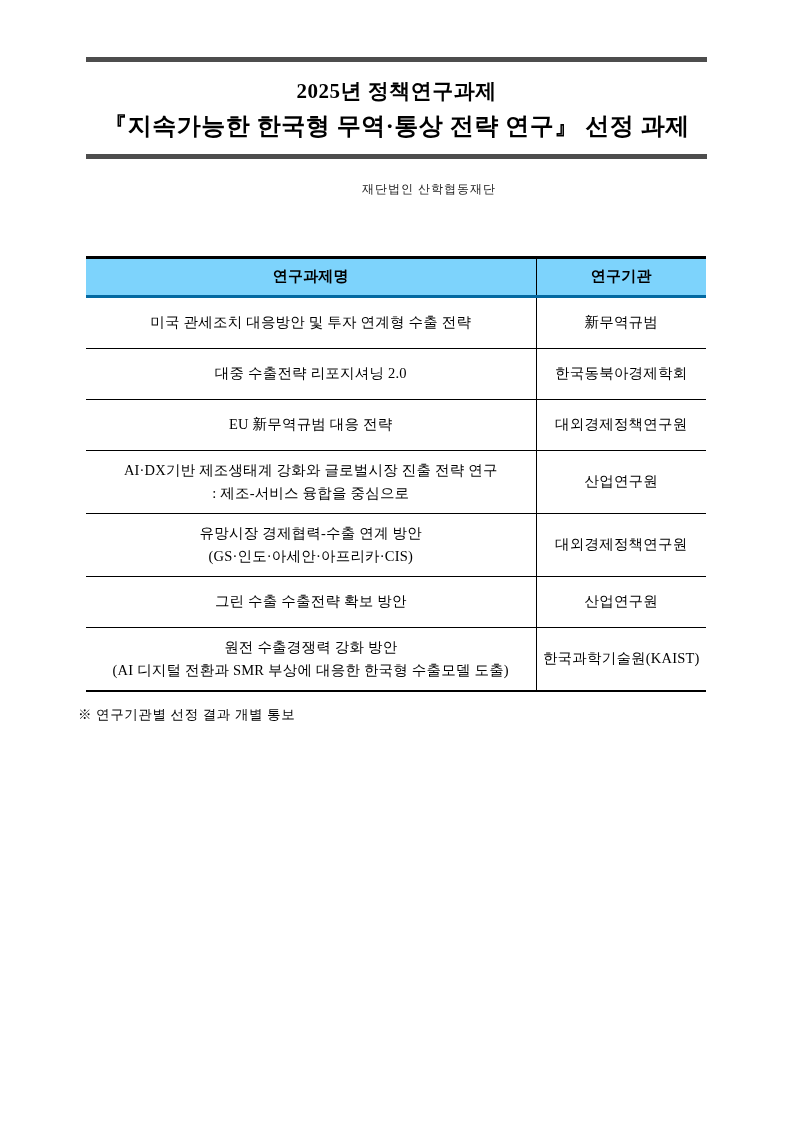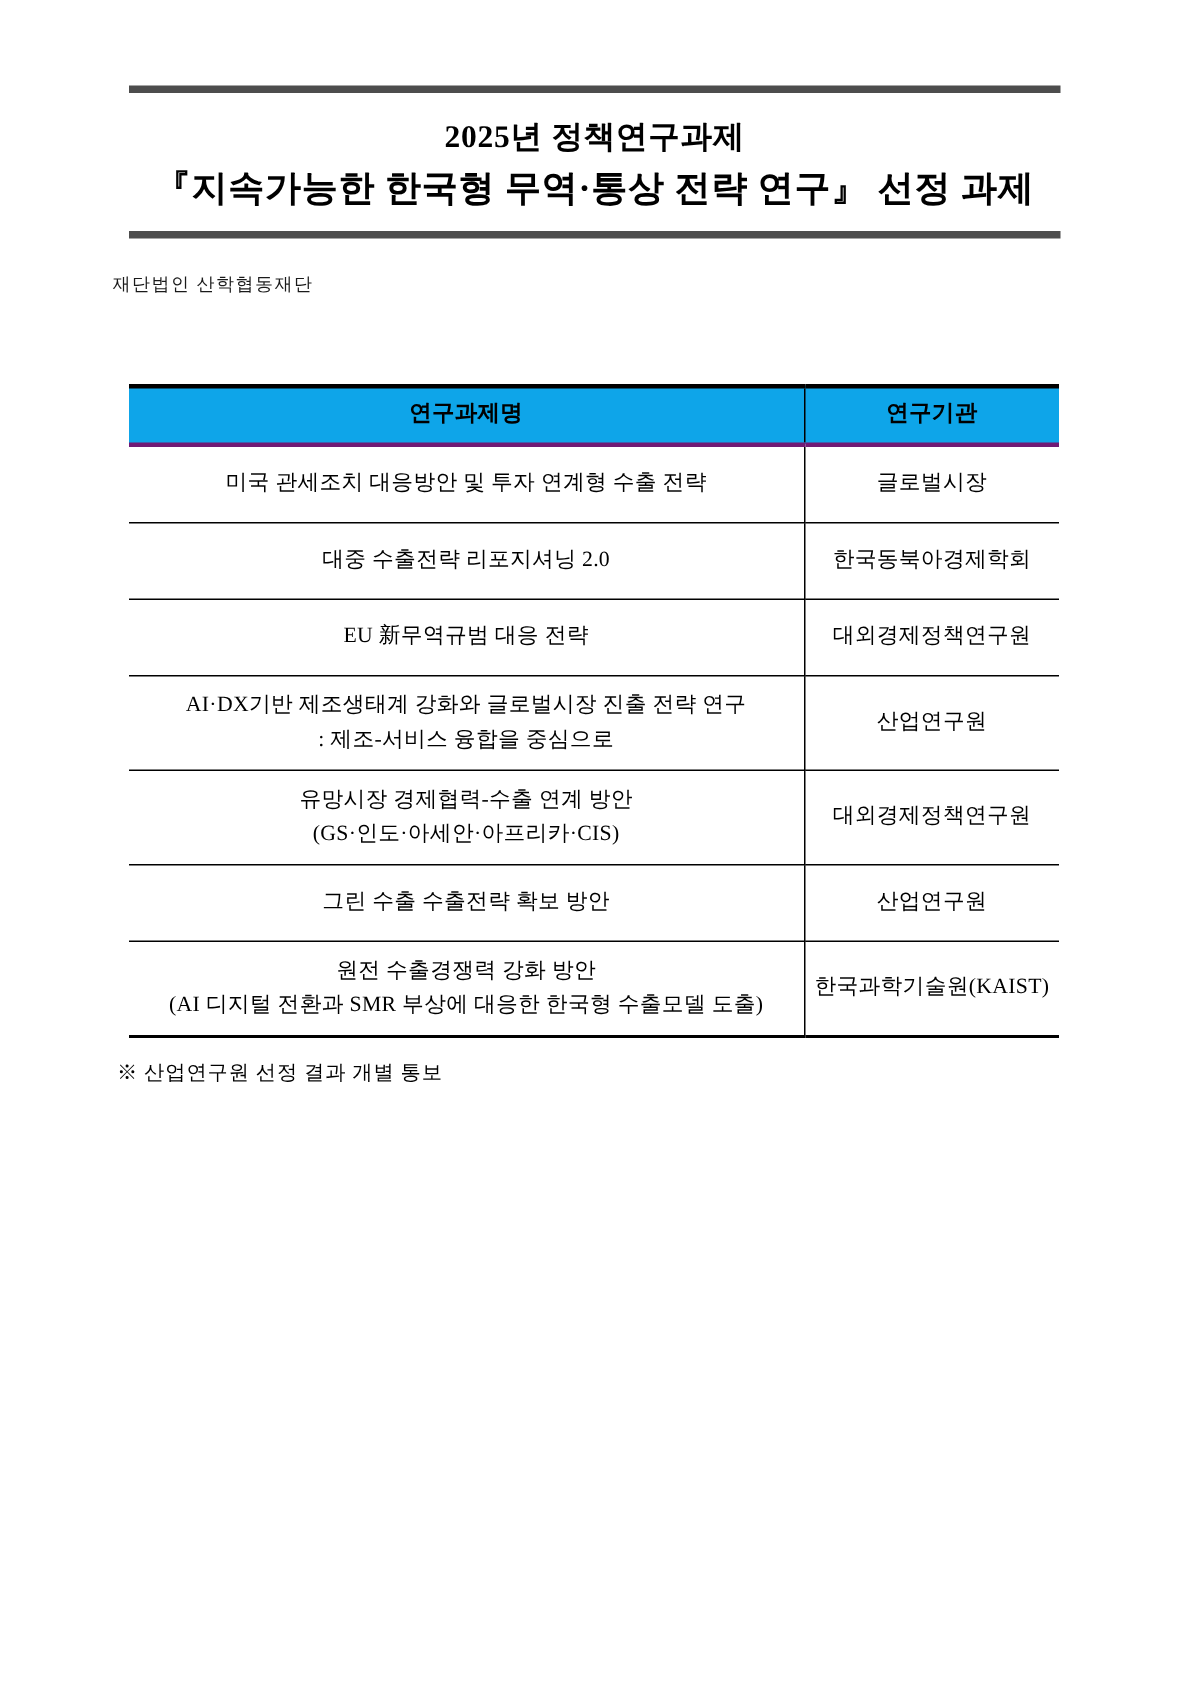--- a/index.html
+++ b/index.html
@@ -52,20 +52,21 @@
     line-height: 1.5;
     white-space: nowrap;
   }
 
   
   .org-line {
     margin: 22px 10px 0 75px;
     font-size: 12px;
     letter-spacing: 1px;
     color: #1a1a1a;
+    text-align: center;
   }
 
   
   .table-wrap {
     margin: 58px 86px 0 86px;
   }
   table.main-table {
     width: 620px;
     border-collapse: collapse;
     table-layout: fixed;
@@ -79,26 +80,26 @@
     vertical-align: middle;
     padding: 0 6px;
     font-weight: normal;
     font-size: 14.5px;
     line-height: 1.55;
     letter-spacing: 0.2px;
   }
 
   
   table.main-table thead th {
-    background: #0ea5e9;
+    background: #7dd3fc;
     font-weight: bold;
     font-size: 15px;
     height: 36px;
     border-top: 3px solid #000;
-    border-bottom: 3px solid #701a75;
+    border-bottom: 3px solid #0369a1;
   }
   table.main-table thead th.col-name {
     border-right: 1.5px solid #000;
   }
 
   
   table.main-table tbody td {
     border-bottom: 1.2px solid #000;
     height: 50px;
   }
@@ -149,21 +150,21 @@
           <th class="col-name">연구과제명</th>
           <th class="col-inst">연구기관</th>
         </tr>
       </thead>
       <tbody>
 
         <tr>
           <td class="col-name">
             <span class="cell-sub">미국 관세조치 대응방안 및 투자 연계형 수출 전략</span>
           </td>
-          <td class="col-inst">글로벌시장</td>
+          <td class="col-inst">新무역규범</td>
         </tr>
 
         <tr>
           <td class="col-name">
             <span class="cell-sub">대중 수출전략 리포지셔닝 2.0</span>
           </td>
           <td class="col-inst">한국동북아경제학회</td>
         </tr>
 
         <tr>
@@ -203,15 +204,15 @@
           </td>
           <td class="col-inst">한국과학기술원(KAIST)</td>
         </tr>
 
 
 
       </tbody>
     </table>
   </div>
 
-  <div class="footnote">※ 산업연구원 선정 결과 개별 통보</div>
+  <div class="footnote">※ 연구기관별 선정 결과 개별 통보</div>
 
 </div>
 
 </body></html>

